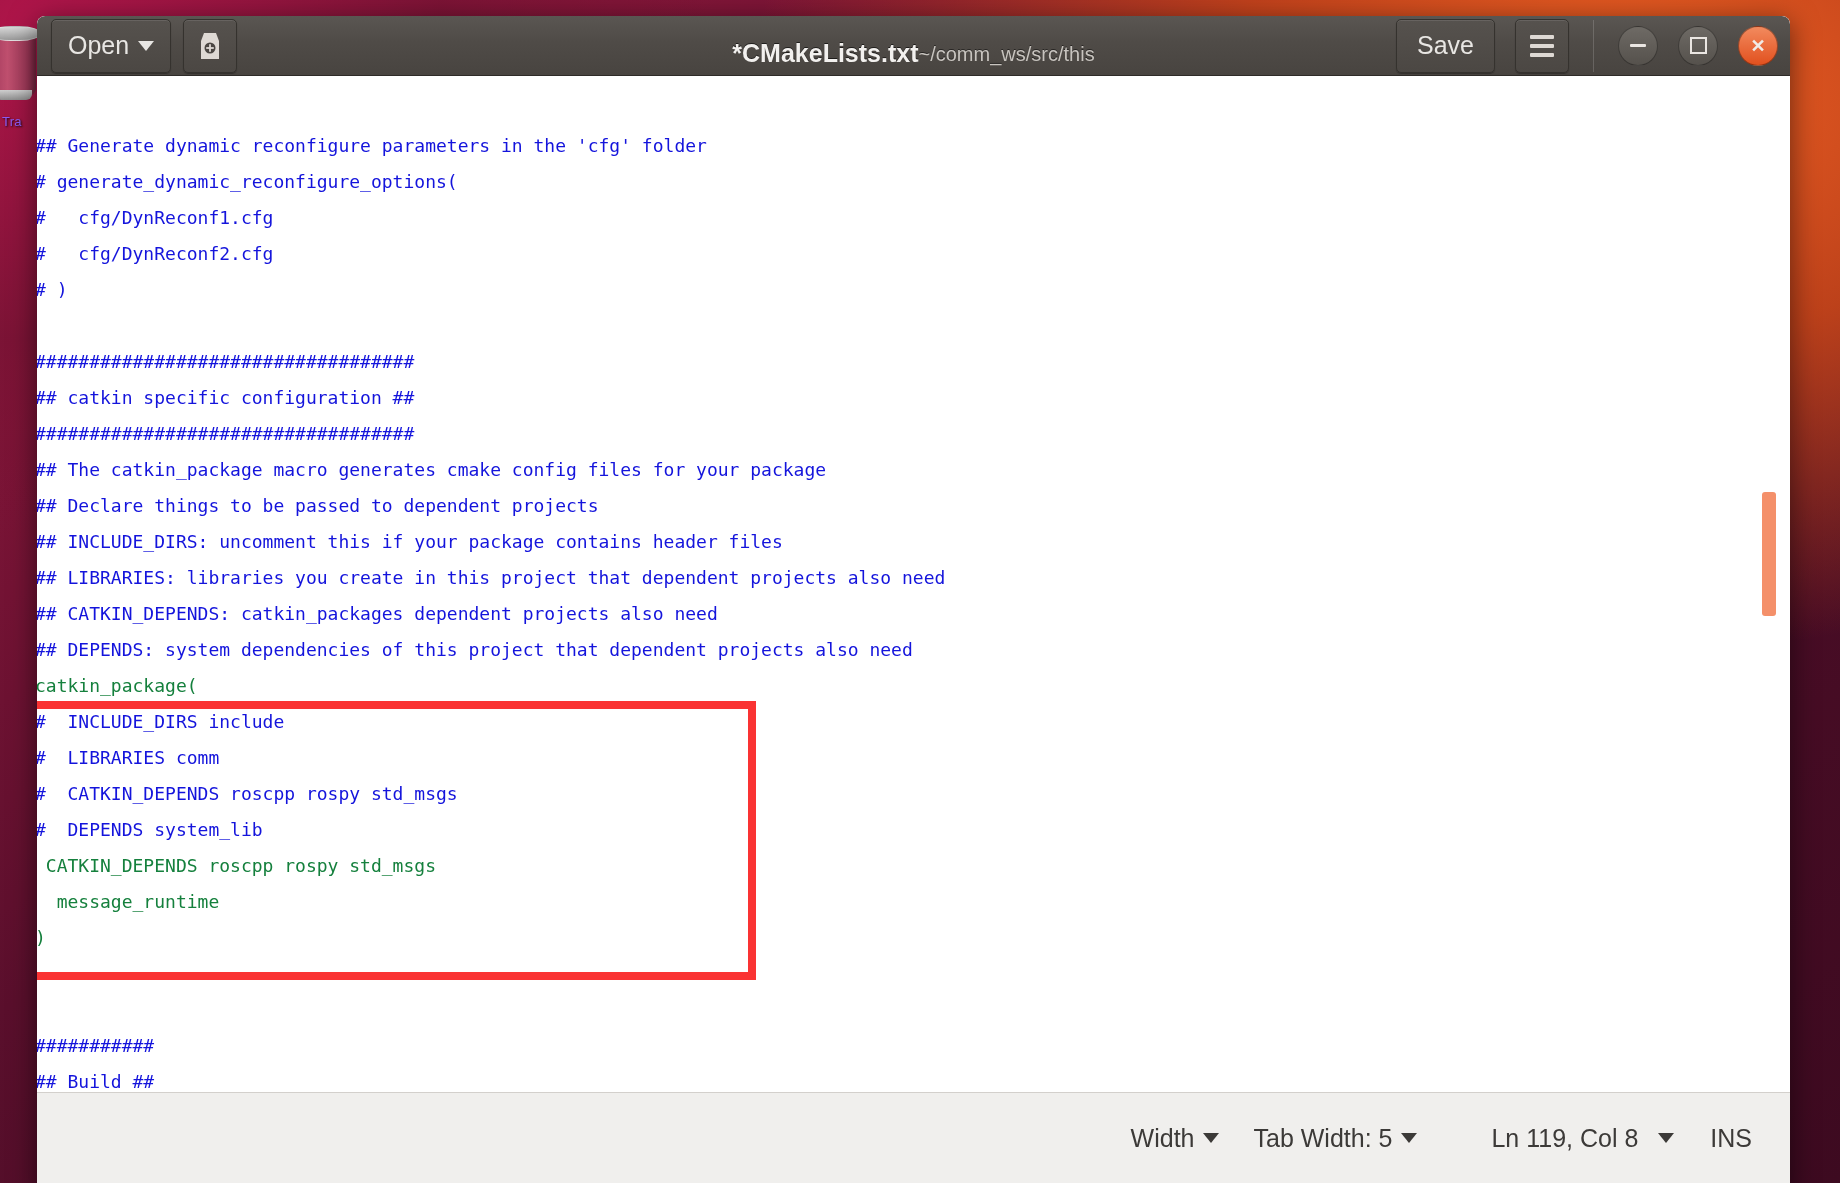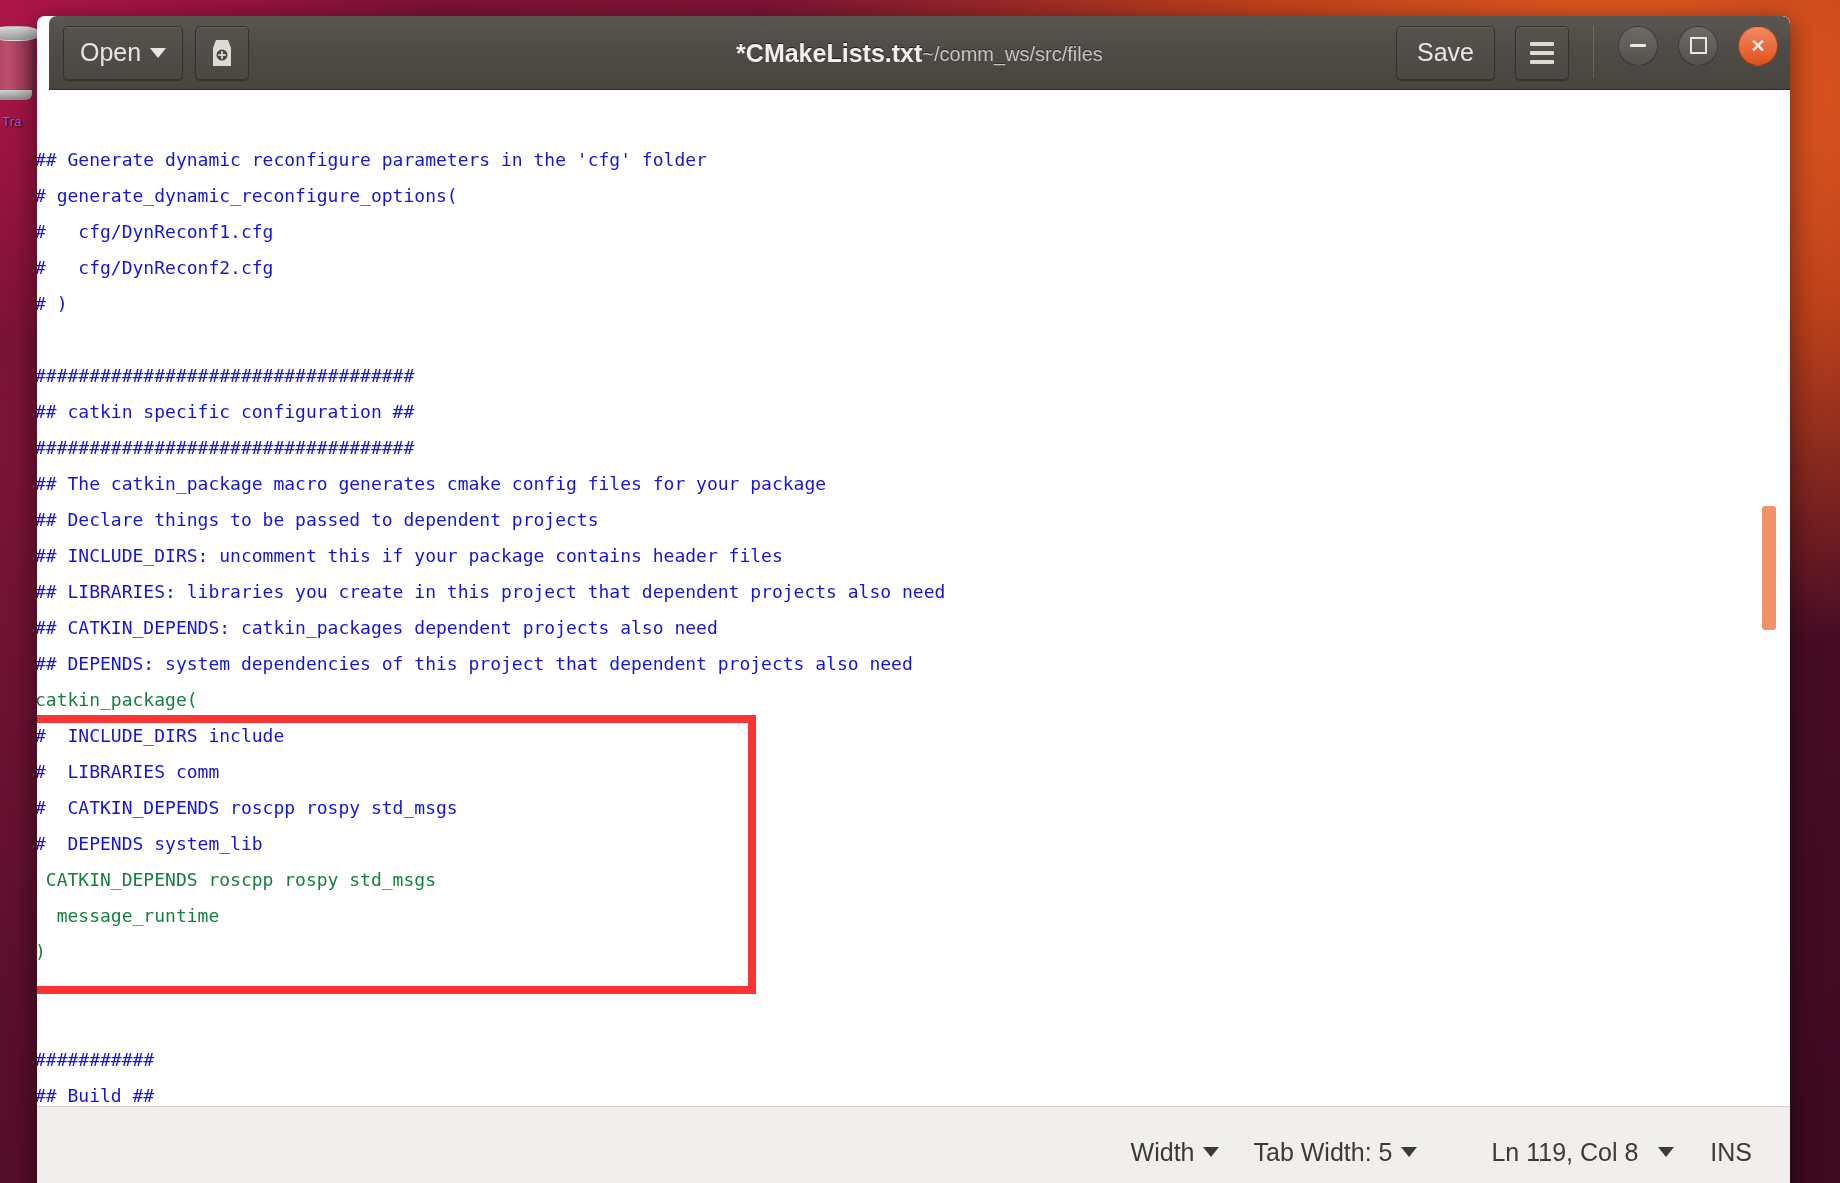--- a/index.html
+++ b/index.html
@@ -77,29 +77,28 @@
     height: 1181px;
     border-radius: 8px 8px 0 0;
     box-shadow: 0 6px 28px rgba(0,0,0,0.55);
     overflow: hidden;
     background: #ffffff;
   }
 
   
   #header-bar {
     position: relative;
-    height: 74px;
+    height: 60px;
     background: linear-gradient(180deg, #5a5652 0%, #4f4b47 45%, #484440 100%);
     border-radius: 8px 8px 0 0;
     border-bottom: 1px solid #2e2b28;
     display: flex;
     align-items: center;
     padding: 0 12px;
     box-sizing: border-box;
-    margin-left: 12px;
   }
   .hb-btn {
     background: linear-gradient(180deg, #56524e, #4b4743);
     border: 1px solid #35322e;
     border-radius: 5px;
     box-shadow: inset 0 1px 0 rgba(255,255,255,0.10), 0 1px 1px rgba(0,0,0,0.3);
     color: #e8e6e3;
     height: 52px;
     display: flex;
     align-items: center;
@@ -144,21 +143,21 @@
   #window-subtitle {
     font-size: 20px;
     color: #c8c4bf;
     text-shadow: 0 -1px 0 rgba(0,0,0,0.5);
     margin-top: 3px;
   }
 
   #header-right {
     margin-left: auto;
     display: flex;
-    align-items: flex-start;
+    align-items: center;
     gap: 20px;
     z-index: 2;
   }
   #save-button { padding: 0 20px; font-size: 25px; }
   #menu-button { width: 52px; flex-direction: column; gap: 5px; }
   #menu-button .bar {
     width: 24px; height: 4px; background: #ded9d4; border-radius: 1px;
   }
   #wm-separator {
     width: 1px; height: 52px;
@@ -307,21 +306,21 @@
         <path d="M4 10 L4 28 L22 28 L22 10 Z" fill="#ded9d4"></path>
         <path d="M7 2 L19 2 L22 10 L4 10 Z" fill="#ded9d4"></path>
         <circle cx="13" cy="17" r="5.5" fill="#4b4743"></circle>
         <rect x="12.1" y="13.2" width="1.8" height="7.6" fill="#ded9d4"></rect>
         <rect x="9.2" y="16.1" width="7.6" height="1.8" fill="#ded9d4"></rect>
       </svg>
     </div>
 
     <div id="title-block">
       <div id="window-title">*CMakeLists.txt</div>
-      <div id="window-subtitle">~/comm_ws/src/files</div>
+      <div id="window-subtitle">~/comm_ws/src/this</div>
     </div>
 
     <div id="header-right">
       <div class="hb-btn" id="save-button">
         <span>Save</span>
       </div>
 
       <div class="hb-btn" id="menu-button">
         <span class="bar"></span>
         <span class="bar"></span>

